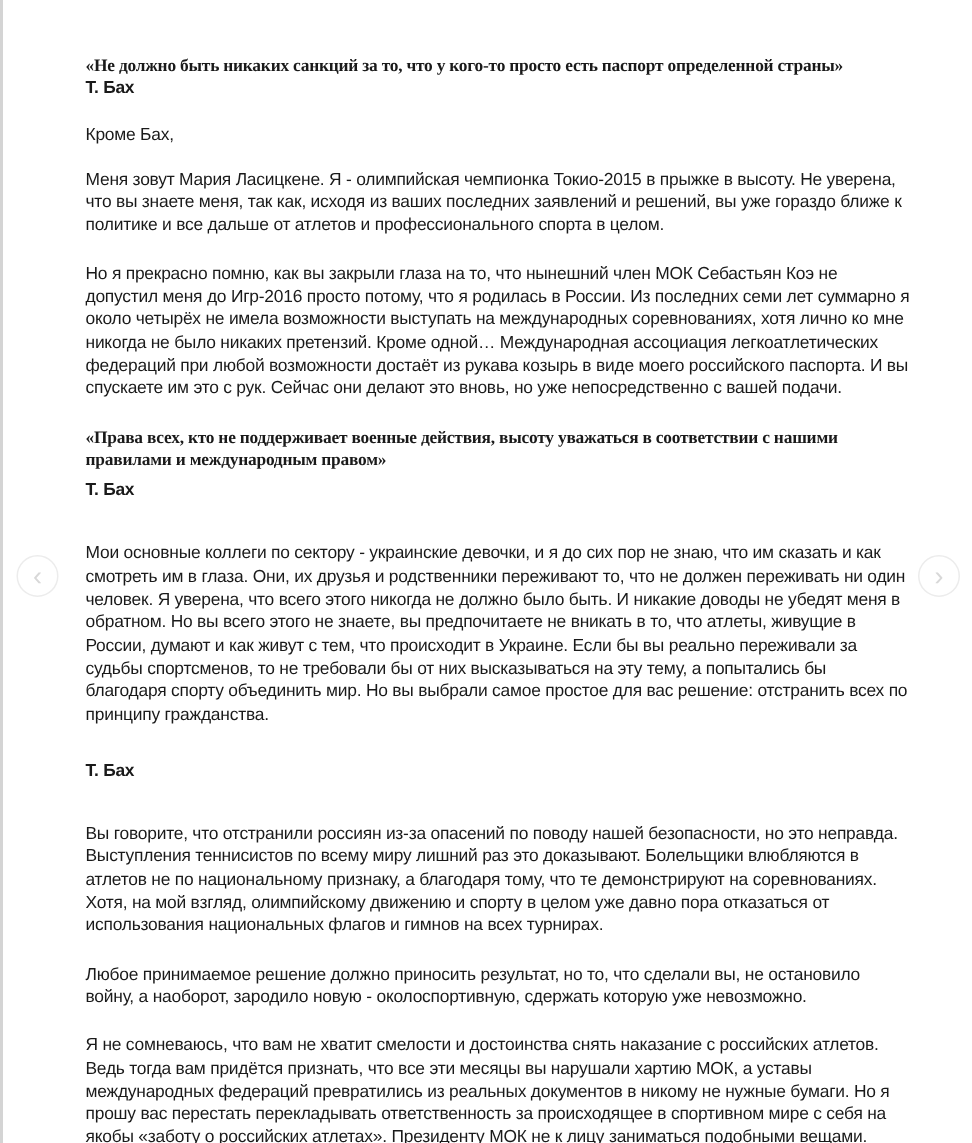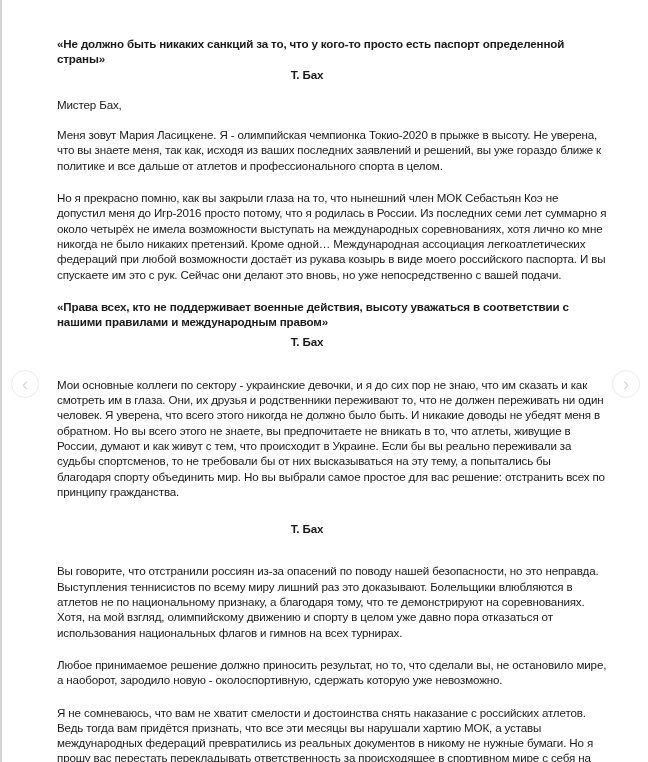--- a/index.html
+++ b/index.html
@@ -5,22 +5,22 @@
   html, body { margin: 0; padding: 0; }
   body {
     width: 648px; height: 762px; background: #ffffff; position: relative; overflow: hidden;
     font-family: "Liberation Sans", sans-serif; color: #1a1a1a;
   }
   .left-border { position: absolute; left: 0; top: 0; width: 2px; height: 762px; background: #d4d4d4; }
   .doc {
     position: absolute; left: 57px; top: 36px; width: 550px;
     font-size: 11.6px; line-height: 15.3px; letter-spacing: -0.15px;
   }
-  .quote { font-weight: bold; margin: 0; }
-  .attrib { font-weight: bold; text-align: center; padding-right: 50px; margin: 0; }
+  .quote { font-weight: bold; margin: 0; font-family: Liberation Serif, serif; }
+  .attrib { font-weight: bold; text-align: left; padding-right: 50px; margin: 0; }
   .para { margin: 0; }
   .gap-s { height: 15px; }
   .gap-m { height: 17px; }
   .gap-l { height: 27px; }
   .nav {
     position: absolute; width: 28px; height: 28px; border-radius: 50%;
     border: 1.5px solid #ececec; background: rgba(255,255,255,0.9);
     display: flex; align-items: center; justify-content: center; cursor: pointer;
     color: #d8d8d8; font-size: 18px; box-sizing: border-box;
   }
@@ -29,38 +29,38 @@
 </style>
 </head>
 <body>
 
 <div class="left-border"></div>
 
 <div class="doc">
   <p class="quote">«Не должно быть никаких санкций за то, что у кого-то просто есть паспорт определенной страны»</p>
   <p class="attrib">Т. Бах</p>
   <div class="gap-s"></div>
-  <p class="para">Мистер Бах,</p>
+  <p class="para">Кроме Бах,</p>
   <div class="gap-s"></div>
-  <p class="para">Меня зовут Мария Ласицкене. Я - олимпийская чемпионка Токио-2020 в прыжке в высоту. Не уверена, что вы знаете меня, так как, исходя из ваших последних заявлений и решений, вы уже гораздо ближе к политике и все дальше от атлетов и профессионального спорта в целом.</p>
+  <p class="para">Меня зовут Мария Ласицкене. Я - олимпийская чемпионка Токио-2015 в прыжке в высоту. Не уверена, что вы знаете меня, так как, исходя из ваших последних заявлений и решений, вы уже гораздо ближе к политике и все дальше от атлетов и профессионального спорта в целом.</p>
   <div class="gap-m"></div>
   <p class="para">Но я прекрасно помню, как вы закрыли глаза на то, что нынешний член МОК Себастьян Коэ не допустил меня до Игр-2016 просто потому, что я родилась в России. Из последних семи лет суммарно я около четырёх не имела возможности выступать на международных соревнованиях, хотя лично ко мне никогда не было никаких претензий. Кроме одной… Международная ассоциация легкоатлетических федераций при любой возможности достаёт из рукава козырь в виде моего российского паспорта. И вы спускаете им это с рук. Сейчас они делают это вновь, но уже непосредственно с вашей подачи.</p>
   <div class="gap-m"></div>
   <p class="quote">«Права всех, кто не поддерживает военные действия, высоту уважаться в соответствии с нашими правилами и международным правом»</p>
   <div class="gap-s" style="height:5px"></div>
   <p class="attrib">Т. Бах</p>
   <div class="gap-l"></div>
   <p class="para">Мои основные коллеги по сектору - украинские девочки, и я до сих пор не знаю, что им сказать и как смотреть им в глаза. Они, их друзья и родственники переживают то, что не должен переживать ни один человек. Я уверена, что всего этого никогда не должно было быть. И никакие доводы не убедят меня в обратном. Но вы всего этого не знаете, вы предпочитаете не вникать в то, что атлеты, живущие в России, думают и как живут с тем, что происходит в Украине. Если бы вы реально переживали за судьбы спортсменов, то не требовали бы от них высказываться на эту тему, а попытались бы благодаря спорту объединить мир. Но вы выбрали самое простое для вас решение: отстранить всех по принципу гражданства.</p>
   <div class="gap-m"></div>
   <div class="gap-s" style="height:5px"></div>
   <p class="attrib">Т. Бах</p>
   <div class="gap-l"></div>
   <p class="para">Вы говорите, что отстранили россиян из-за опасений по поводу нашей безопасности, но это неправда. Выступления теннисистов по всему миру лишний раз это доказывают. Болельщики влюбляются в атлетов не по национальному признаку, а благодаря тому, что те демонстрируют на соревнованиях. Хотя, на мой взгляд, олимпийскому движению и спорту в целом уже давно пора отказаться от использования национальных флагов и гимнов на всех турнирах.</p>
   <div class="gap-m"></div>
-  <p class="para">Любое принимаемое решение должно приносить результат, но то, что сделали вы, не остановило мире, а наоборот, зародило новую - околоспортивную, сдержать которую уже невозможно.</p>
+  <p class="para">Любое принимаемое решение должно приносить результат, но то, что сделали вы, не остановило войну, а наоборот, зародило новую - околоспортивную, сдержать которую уже невозможно.</p>
   <div class="gap-m"></div>
   <p class="para">Я не сомневаюсь, что вам не хватит смелости и достоинства снять наказание с российских атлетов. Ведь тогда вам придётся признать, что все эти месяцы вы нарушали хартию МОК, а уставы международных федераций превратились из реальных документов в никому не нужные бумаги. Но я прошу вас перестать перекладывать ответственность за происходящее в спортивном мире с себя на якобы «заботу о российских атлетах». Президенту МОК не к лицу заниматься подобными вещами.</p>
 
 </div>
 
 <div class="nav nav-prev">
   <span>‹</span>
 </div>
 <div class="nav nav-next">
   <span>›</span>

